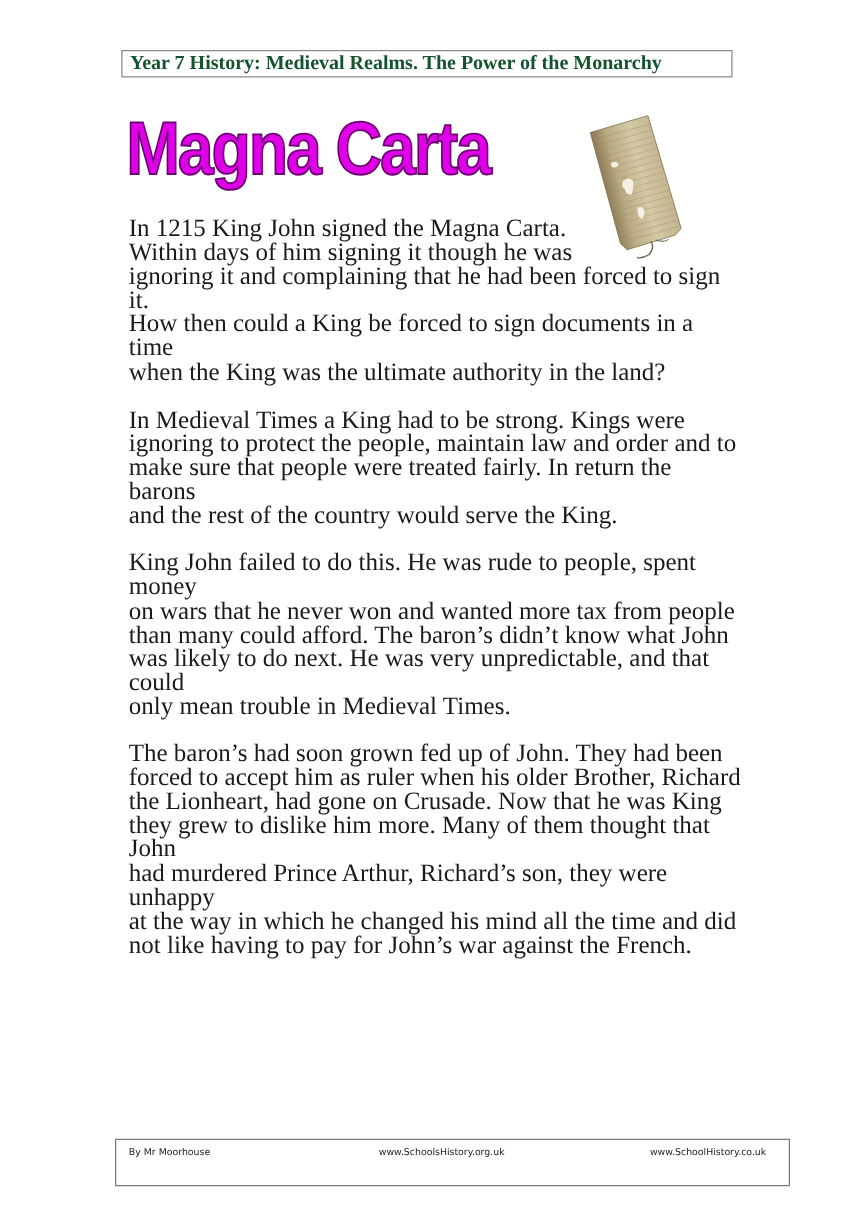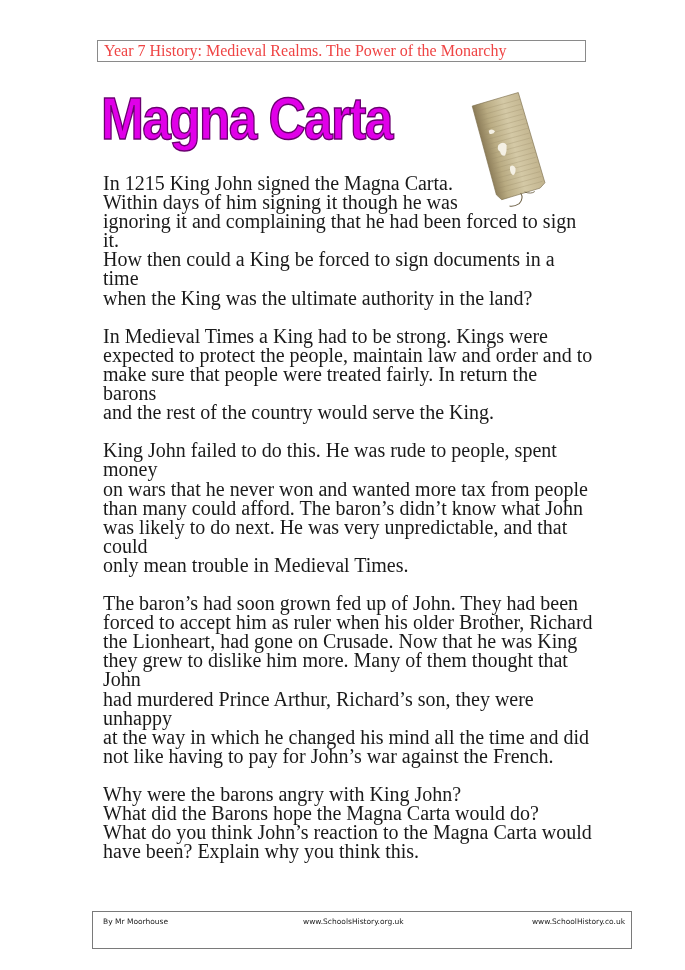--- a/index.html
+++ b/index.html
@@ -6,22 +6,22 @@
   body {
     width: 685px; height: 970px; background: #ffffff; position: relative;
     overflow: hidden; font-family: "DejaVu Serif", "Liberation Serif", serif; color: #1a1a1a;
   }
   .header-box {
     position: absolute; left: 97px; top: 40px; width: 489px;
     border: 1px solid #8a8a8a; box-sizing: border-box;
   }
   .header-row {
     height: 20px; line-height: 20px; padding-left: 6px;
-    font-family: "Liberation Serif", serif; font-size: 16px; color: #ef4444;
-    white-space: nowrap; overflow: hidden;
+    font-family: "Liberation Serif", serif; font-size: 16px; color: #14532d;
+    white-space: nowrap; overflow: hidden; font-weight: bold;
   }
   .header-row + .header-row { border-top: 1px solid #8a8a8a; }
   .title {
     position: absolute; left: 101px; top: 86px; margin: 0;
     font-family: "Liberation Sans", sans-serif; font-weight: bold;
     font-size: 60px; line-height: 66px; color: #e000e8;
     -webkit-text-stroke: 1.5px #6a0070; letter-spacing: -2px;
     transform: scaleX(0.86); transform-origin: left top; white-space: nowrap;
   }
   .charter-img { position: absolute; left: 470px; top: 90px; width: 82px; height: 120px; }
@@ -33,21 +33,21 @@
   .tasks-heading { margin: 0 0 19.1px 0; }
   .task { margin: 0; }
   .footer-box {
     position: absolute; left: 92px; top: 911px; width: 540px; height: 38px;
     border: 1px solid #7a7a7a; box-sizing: border-box;
     font-family: "DejaVu Sans", sans-serif; font-size: 7.5px; color: #222;
   }
   .footer-item { position: absolute; top: 0; line-height: 19px; white-space: nowrap; }
   .footer-left { left: 10px; }
   .footer-mid { left: 210px; }
-  .footer-right { right: 6px; }
+  .footer-right { right: 18px; }
 </style>
 </head>
 <body>
 
 <div class="header-box">
   <div class="header-row">Year 7 History: Medieval Realms. The Power of the Monarchy</div>
 </div>
 
 <h1 class="title">Magna Carta</h1>
 
@@ -90,40 +90,34 @@
   </g>
 </svg>
 
 <div class="body-text">
   <p class="para">In 1215 King John signed the Magna Carta.
 Within days of him signing it though he was
 ignoring it and complaining that he had been forced to sign it.
 How then could a King be forced to sign documents in a time
 when the King was the ultimate authority in the land?</p>
   <p class="para">In Medieval Times a King had to be strong. Kings were
-expected to protect the people, maintain law and order and to
+ignoring to protect the people, maintain law and order and to
 make sure that people were treated fairly. In return the barons
 and the rest of the country would serve the King.</p>
   <p class="para">King John failed to do this. He was rude to people, spent money
 on wars that he never won and wanted more tax from people
 than many could afford. The baron’s didn’t know what John
 was likely to do next. He was very unpredictable, and that could
 only mean trouble in Medieval Times.</p>
   <p class="para">The baron’s had soon grown fed up of John. They had been
 forced to accept him as ruler when his older Brother, Richard
 the Lionheart, had gone on Crusade. Now that he was King
 they grew to dislike him more. Many of them thought that John
 had murdered Prince Arthur, Richard’s son, they were unhappy
 at the way in which he changed his mind all the time and did
 not like having to pay for John’s war against the French.</p>
-  <div>
-    <p class="task para" style="margin:0">Why were the barons angry with King John?</p>
-    <p class="task para" style="margin:0">What did the Barons hope the Magna Carta would do?</p>
-    <p class="task para" style="margin:0">What do you think John’s reaction to the Magna Carta would
-have been? Explain why you think this.</p>
-  </div>
 </div>
 
 <div class="footer-box">
   <span class="footer-item footer-left">By Mr Moorhouse</span>
   <span class="footer-item footer-mid">www.SchoolsHistory.org.uk</span>
   <span class="footer-item footer-right">www.SchoolHistory.co.uk</span>
 </div>
 
 </body></html>

